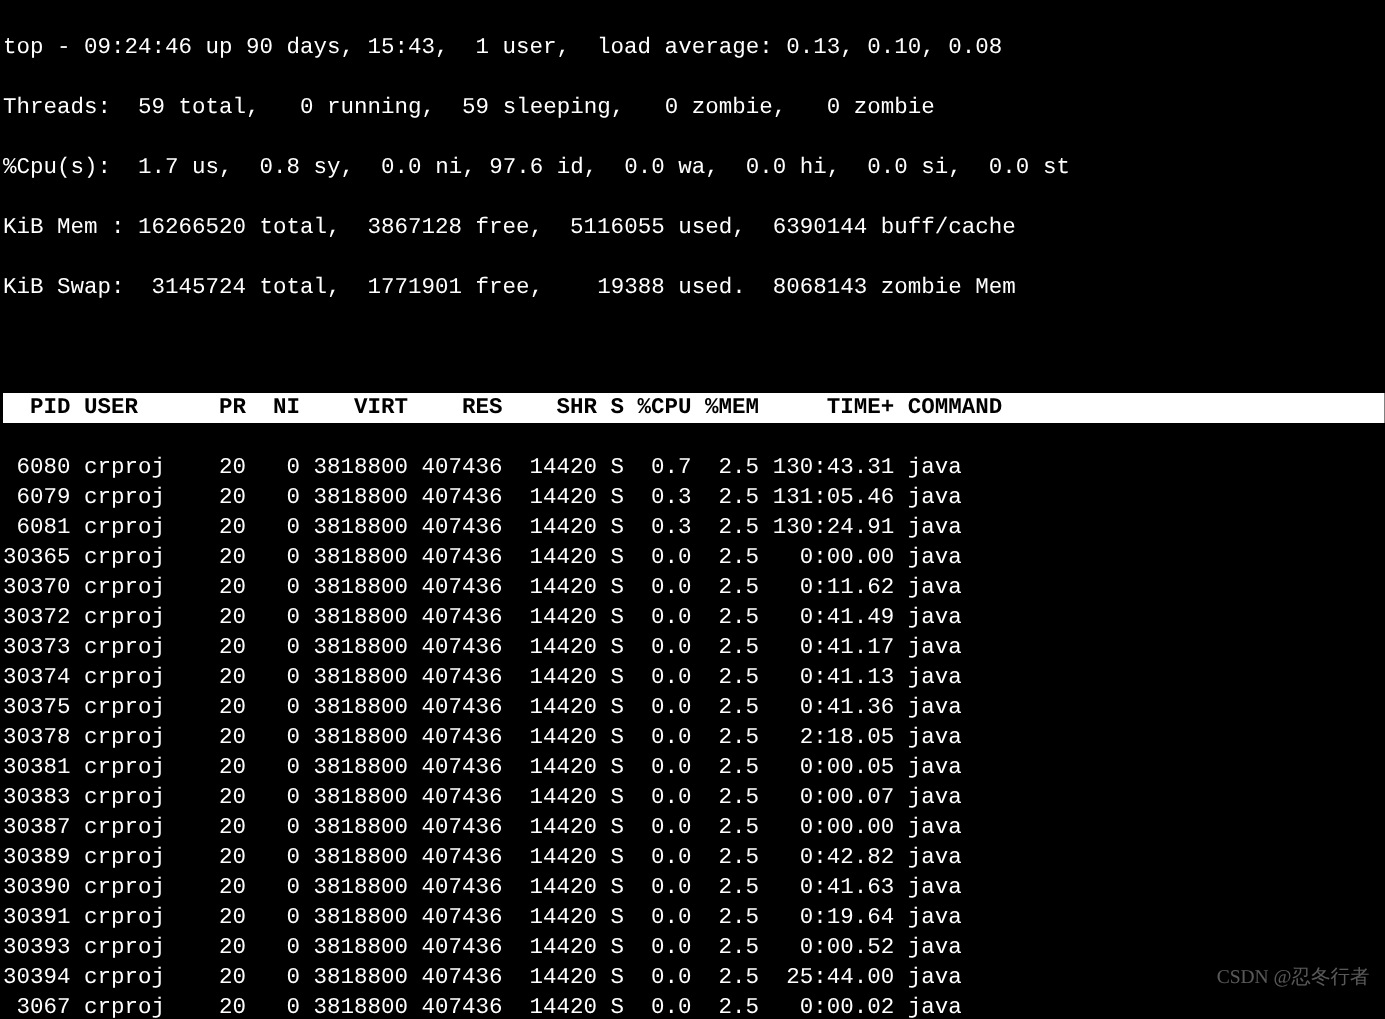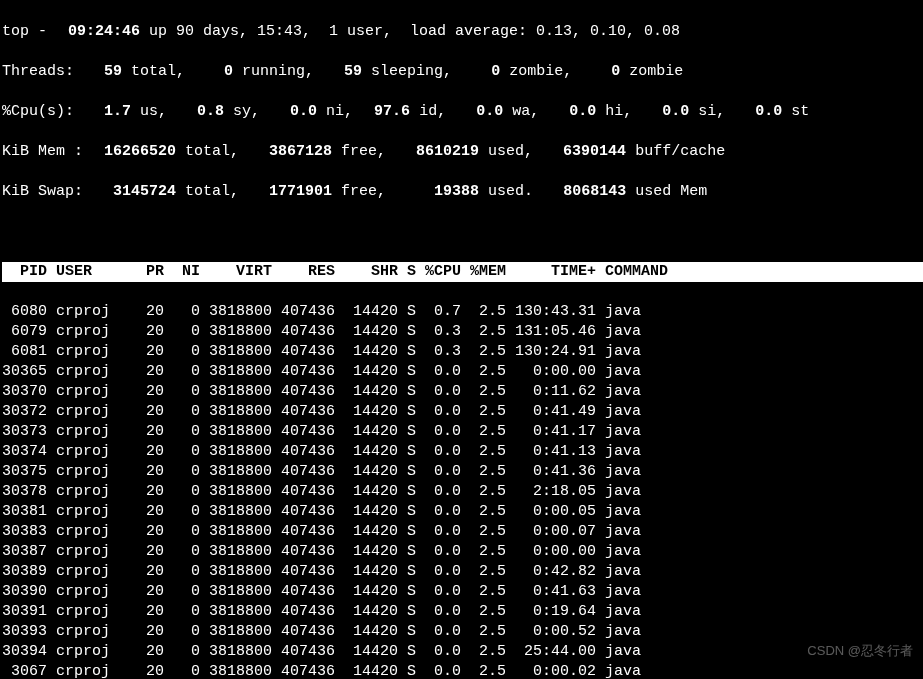--- a/index.html
+++ b/index.html
@@ -9,44 +9,44 @@
       font-family: "Consolas", "Courier New", monospace;
       font-size: 15px;
       line-height: 20px;
       width: 923px;
       height: 679px;
       overflow: hidden;
       padding: 2px 2px 0 2px;
       position: relative;
     }
     .term { white-space: pre; }
-    .bold { font-weight: bold; margin-left: 12px; }
+    .bold { font-weight: normal; }
     .hdr-row {
       background: #fff;
       color: #000;
       font-weight: bold;
       display: inline-block;
     }
     .watermark {
       position: absolute;
       right: 10px;
       bottom: 18px;
       color: rgba(255,255,255,0.35);
       font-size: 13px;
-      font-family: Liberation Sans, sans-serif;
+      font-family: Liberation Serif, serif;
       text-align: right;
     }
   </style>
 </head>
 <body>
 
 <div class="term">
 <div><span>top - </span><span class="bold">09:24:46</span><span> up 90 days, 15:43,  1 user,  load average: 0.13, 0.10, 0.08</span></div>
 <div><span>Threads: </span><span class="bold"> 59 </span><span>total,   </span><span class="bold">0 </span><span>running,  </span><span class="bold">59 </span><span>sleeping,   </span><span class="bold">0 </span><span>zombie,   </span><span class="bold">0 </span><span>zombie</span></div>
 <div><span>%Cpu(s):  </span><span class="bold">1.7 </span><span>us,  </span><span class="bold">0.8 </span><span>sy,  </span><span class="bold">0.0 </span><span>ni, </span><span class="bold">97.6 </span><span>id,  </span><span class="bold">0.0 </span><span>wa,  </span><span class="bold">0.0 </span><span>hi,  </span><span class="bold">0.0 </span><span>si,  </span><span class="bold">0.0 </span><span>st</span></div>
-<div><span>KiB Mem : </span><span class="bold">16266520 </span><span>total,  </span><span class="bold">3867128 </span><span>free,  </span><span class="bold">8610219 </span><span>used,  </span><span class="bold">6390144 </span><span>buff/cache</span></div>
-<div><span>KiB Swap:  </span><span class="bold">3145724 </span><span>total,  </span><span class="bold">1771901 </span><span>free,    </span><span class="bold">19388 </span><span>used.  </span><span class="bold">8068143 </span><span>used Mem</span></div>
+<div><span>KiB Mem : </span><span class="bold">16266520 </span><span>total,  </span><span class="bold">3867128 </span><span>free,  </span><span class="bold">5116055 </span><span>used,  </span><span class="bold">6390144 </span><span>buff/cache</span></div>
+<div><span>KiB Swap:  </span><span class="bold">3145724 </span><span>total,  </span><span class="bold">1771901 </span><span>free,    </span><span class="bold">19388 </span><span>used.  </span><span class="bold">8068143 </span><span>zombie Mem</span></div>
 <div> </div>
 <div><span class="hdr-row">  PID USER      PR  NI    VIRT    RES    SHR S %CPU %MEM     TIME+ COMMAND                                </span></div>
 <div id="process-rows"><div> 6080 crproj    20   0 3818800 407436  14420 S  0.7  2.5 130:43.31 java</div><div> 6079 crproj    20   0 3818800 407436  14420 S  0.3  2.5 131:05.46 java</div><div> 6081 crproj    20   0 3818800 407436  14420 S  0.3  2.5 130:24.91 java</div><div>30365 crproj    20   0 3818800 407436  14420 S  0.0  2.5   0:00.00 java</div><div>30370 crproj    20   0 3818800 407436  14420 S  0.0  2.5   0:11.62 java</div><div>30372 crproj    20   0 3818800 407436  14420 S  0.0  2.5   0:41.49 java</div><div>30373 crproj    20   0 3818800 407436  14420 S  0.0  2.5   0:41.17 java</div><div>30374 crproj    20   0 3818800 407436  14420 S  0.0  2.5   0:41.13 java</div><div>30375 crproj    20   0 3818800 407436  14420 S  0.0  2.5   0:41.36 java</div><div>30378 crproj    20   0 3818800 407436  14420 S  0.0  2.5   2:18.05 java</div><div>30381 crproj    20   0 3818800 407436  14420 S  0.0  2.5   0:00.05 java</div><div>30383 crproj    20   0 3818800 407436  14420 S  0.0  2.5   0:00.07 java</div><div>30387 crproj    20   0 3818800 407436  14420 S  0.0  2.5   0:00.00 java</div><div>30389 crproj    20   0 3818800 407436  14420 S  0.0  2.5   0:42.82 java</div><div>30390 crproj    20   0 3818800 407436  14420 S  0.0  2.5   0:41.63 java</div><div>30391 crproj    20   0 3818800 407436  14420 S  0.0  2.5   0:19.64 java</div><div>30393 crproj    20   0 3818800 407436  14420 S  0.0  2.5   0:00.52 java</div><div>30394 crproj    20   0 3818800 407436  14420 S  0.0  2.5  25:44.00 java</div><div> 3067 crproj    20   0 3818800 407436  14420 S  0.0  2.5   0:00.02 java</div></div>
 </div>
 
 <div class="watermark">CSDN @忍冬行者</div>
 
 </body></html>

